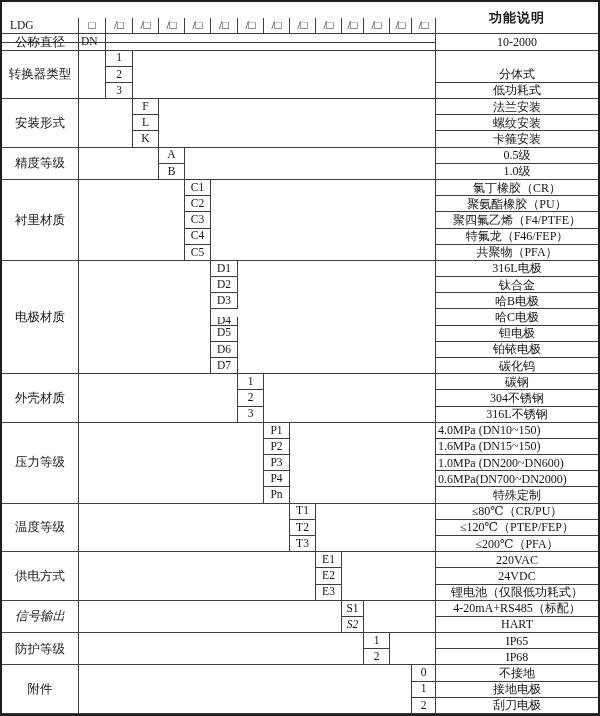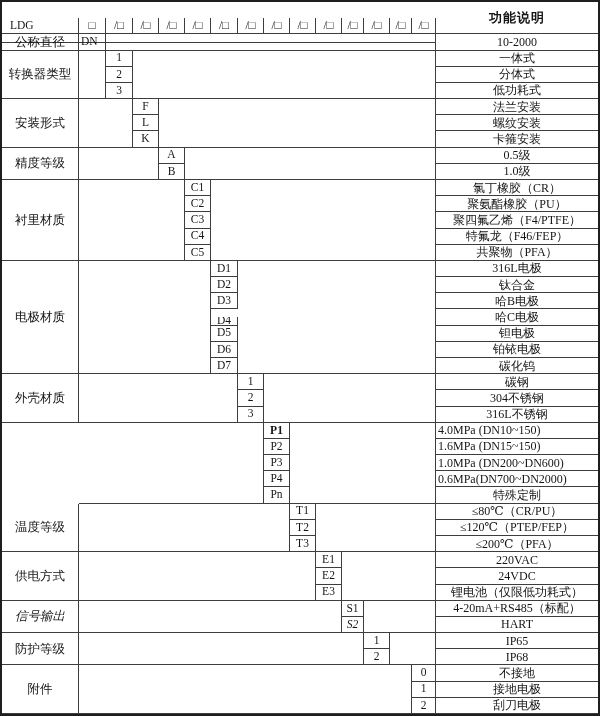--- a/index.html
+++ b/index.html
@@ -53,21 +53,20 @@
       <div class="cell code" style="grid-area: 2 / 13 / span 1 / span 1;">/□</div>
       <div class="cell code" style="grid-area: 2 / 14 / span 1 / span 1;">/□</div>
       <div class="cell code" style="grid-area: 2 / 15 / span 1 / span 1;">/□</div>
       <div class="cell label" style="grid-area: 3 / 1 / span 1 / span 1;">公称直径</div>
       <div class="cell code left" style="grid-area: 3 / 2 / span 1 / span 1;">DN</div>
       <div class="cell desc last-col" style="grid-area: 3 / 16 / span 1 / span 1;">10-2000</div>
       <div class="cell spacer" style="grid-area: 3 / 3 / span 1 / span 13;"></div>
       <div class="cell label" style="grid-area: 4 / 1 / span 3 / span 1;">转换器类型</div>
       <div class="cell spacer" style="grid-area: 4 / 2 / span 3 / span 1;"></div>
       <div class="cell code" style="grid-area: 4 / 3 / span 1 / span 1;">1</div>
-      <div class="cell desc last-col" style="grid-area: 4 / 16 / span 1 / span 1;">一体式</div>
       <div class="cell code" style="grid-area: 5 / 3 / span 1 / span 1;">2</div>
       <div class="cell desc last-col" style="grid-area: 5 / 16 / span 1 / span 1;">分体式</div>
       <div class="cell code" style="grid-area: 6 / 3 / span 1 / span 1;">3</div>
       <div class="cell desc last-col" style="grid-area: 6 / 16 / span 1 / span 1;">低功耗式</div>
       <div class="cell spacer" style="grid-area: 4 / 4 / span 3 / span 12;"></div>
       <div class="cell label" style="grid-area: 7 / 1 / span 3 / span 1;">安装形式</div>
       <div class="cell spacer" style="grid-area: 7 / 2 / span 3 / span 2;"></div>
       <div class="cell code" style="grid-area: 7 / 4 / span 1 / span 1;">F</div>
       <div class="cell desc last-col" style="grid-area: 7 / 16 / span 1 / span 1;">法兰安装</div>
       <div class="cell code" style="grid-area: 8 / 4 / span 1 / span 1;">L</div>
@@ -114,22 +113,23 @@
       <div class="cell spacer" style="grid-area: 17 / 8 / span 7 / span 8;"></div>
       <div class="cell label" style="grid-area: 24 / 1 / span 3 / span 1;">外壳材质</div>
       <div class="cell spacer" style="grid-area: 24 / 2 / span 3 / span 6;"></div>
       <div class="cell code" style="grid-area: 24 / 8 / span 1 / span 1;">1</div>
       <div class="cell desc last-col" style="grid-area: 24 / 16 / span 1 / span 1;">碳钢</div>
       <div class="cell code" style="grid-area: 25 / 8 / span 1 / span 1;">2</div>
       <div class="cell desc last-col" style="grid-area: 25 / 16 / span 1 / span 1;">304不锈钢</div>
       <div class="cell code" style="grid-area: 26 / 8 / span 1 / span 1;">3</div>
       <div class="cell desc last-col" style="grid-area: 26 / 16 / span 1 / span 1;">316L不锈钢</div>
       <div class="cell spacer" style="grid-area: 24 / 9 / span 3 / span 7;"></div>
+      <div class="cell label" style="grid-area: 27 / 1 / span 5 / span 1;">压力等级</div>
       <div class="cell spacer" style="grid-area: 27 / 2 / span 5 / span 7;"></div>
-      <div class="cell code" style="grid-area: 27 / 9 / span 1 / span 1; font-weight: bold;">P1</div>
+      <div class="cell code" style="grid-area: 27 / 9 / span 1 / span 1;">P1</div>
       <div class="cell desc last-col left" style="grid-area: 27 / 16 / span 1 / span 1;">4.0MPa (DN10~150)</div>
       <div class="cell code" style="grid-area: 28 / 9 / span 1 / span 1;">P2</div>
       <div class="cell desc last-col left" style="grid-area: 28 / 16 / span 1 / span 1;">1.6MPa (DN15~150)</div>
       <div class="cell code" style="grid-area: 29 / 9 / span 1 / span 1;">P3</div>
       <div class="cell desc last-col left" style="grid-area: 29 / 16 / span 1 / span 1;">1.0MPa (DN200~DN600)</div>
       <div class="cell code" style="grid-area: 30 / 9 / span 1 / span 1;">P4</div>
       <div class="cell desc last-col left" style="grid-area: 30 / 16 / span 1 / span 1;">0.6MPa(DN700~DN2000)</div>
       <div class="cell code" style="grid-area: 31 / 9 / span 1 / span 1;">Pn</div>
       <div class="cell desc last-col" style="grid-area: 31 / 16 / span 1 / span 1;">特殊定制</div>
       <div class="cell spacer" style="grid-area: 27 / 10 / span 5 / span 6;"></div>

